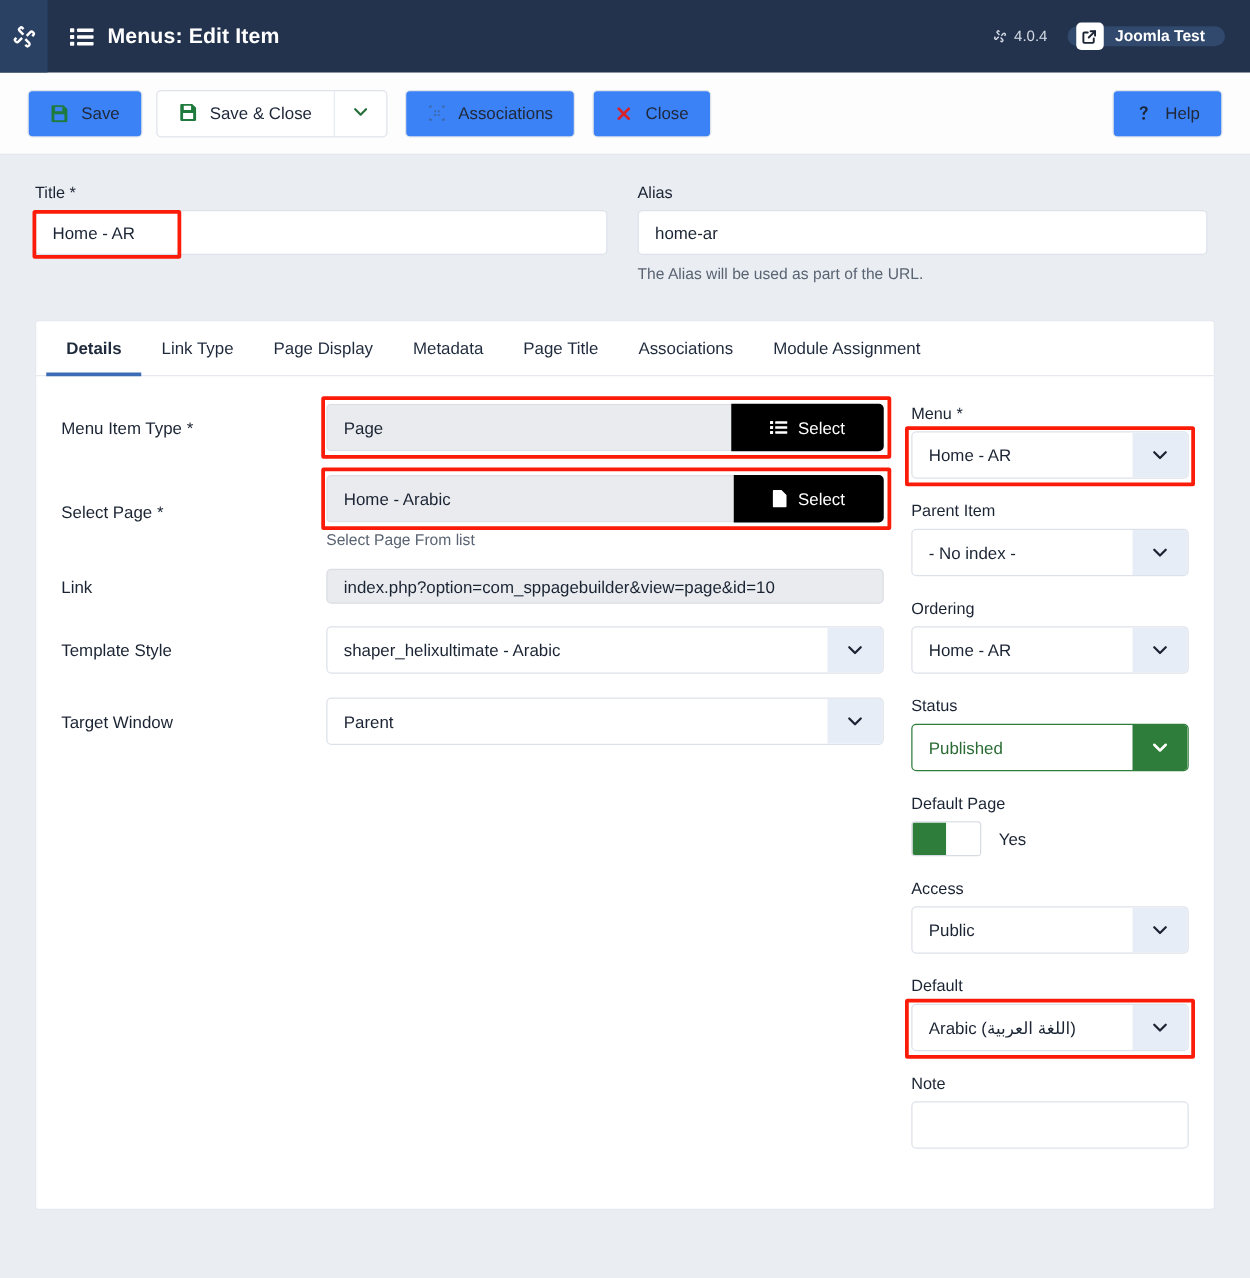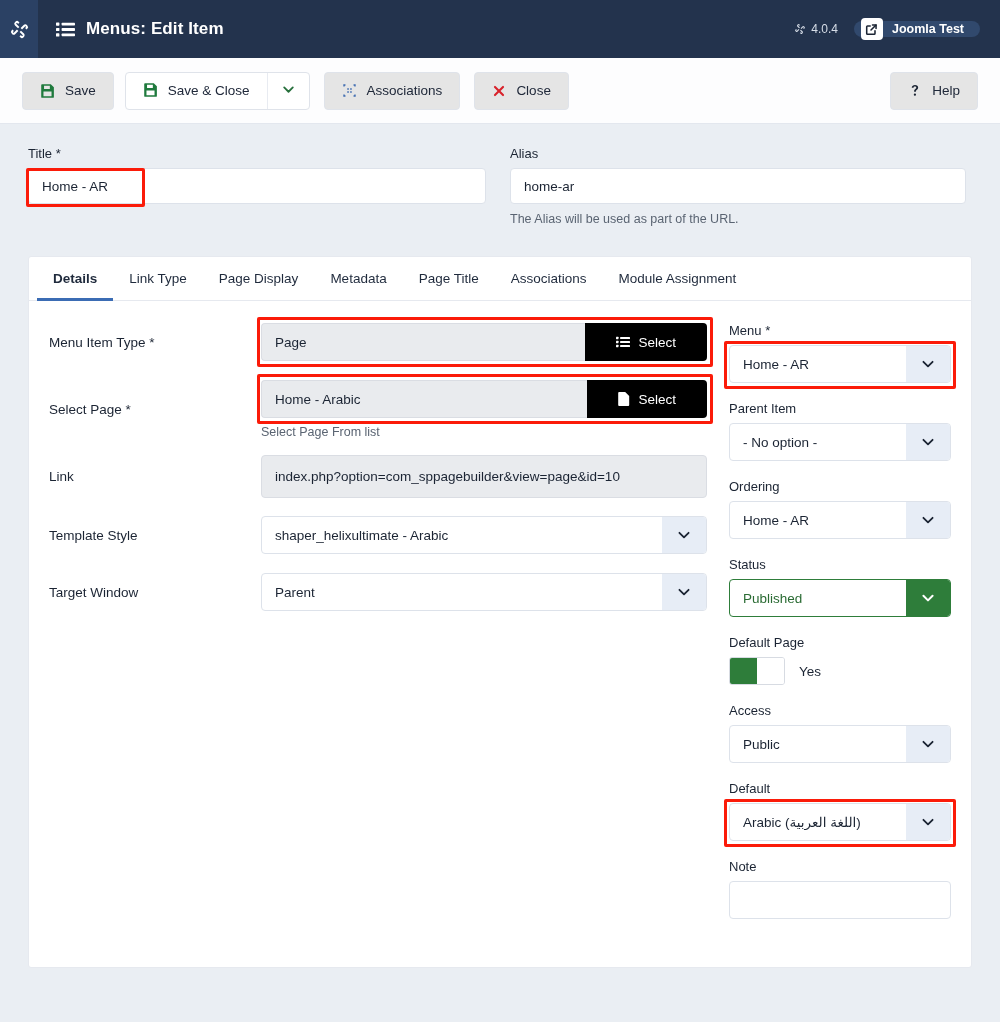--- a/index.html
+++ b/index.html
@@ -62,21 +62,21 @@
   
   .toolbar {
     height: 66px; width: 100%;
     background: #fdfdfe;
     border-bottom: 1px solid #e3e7ee;
     display: flex; align-items: center;
     padding: 0 22px;
   }
   .btn {
     height: 38px;
-    background: #e5e5e5;
+    background: #3b82f6;
     border: 1px solid #dfe3ea;
     border-radius: 4px;
     display: inline-flex; align-items: center; gap: 10px;
     padding: 0 17px;
     font-size: 13.5px; color: #20293a;
     cursor: pointer;
     white-space: nowrap;
   }
   .btn svg { display: block; flex: 0 0 auto; }
   .btn-group {
@@ -205,21 +205,21 @@
     border-radius: 0 4px 4px 0;
     display: flex; align-items: center; gap: 8px;
     padding: 0 31px;
     font-size: 13.5px;
     cursor: pointer;
     white-space: nowrap;
   }
   .input-grp .select-btn svg { display: block; }
 
   .readonly-plain {
-    height: 43px;
+    height: 28px;
     background: #e9ebee;
     border: 1px solid #dadde3;
     border-radius: 4px;
     display: flex; align-items: center;
     padding: 0 13px;
     font-size: 13.5px; color: #1b2433;
   }
 
   .sel {
     height: 38px;
@@ -531,21 +531,21 @@
                 <path d="M3.4 5.8 8 10.4l4.6-4.6"></path>
               </svg>
             </div>
           </div>
           <div class="anno-box" style="left:-5px; top:18px; right:-5px; height:48px;"></div>
         </div>
 
         <div class="side-field">
           <span class="side-lbl">Parent Item</span>
           <div class="sel">
-            <div class="sel-val">- No option -</div>
+            <div class="sel-val">- No index -</div>
             <div class="sel-caret">
               <svg width="16" height="16" viewBox="0 0 16 16" fill="none" stroke="#1b2433" stroke-width="1.8" stroke-linecap="round" stroke-linejoin="round" aria-hidden="true">
                 <path d="M3.4 5.8 8 10.4l4.6-4.6"></path>
               </svg>
             </div>
           </div>
         </div>
 
         <div class="side-field">
           <span class="side-lbl">Ordering</span>

